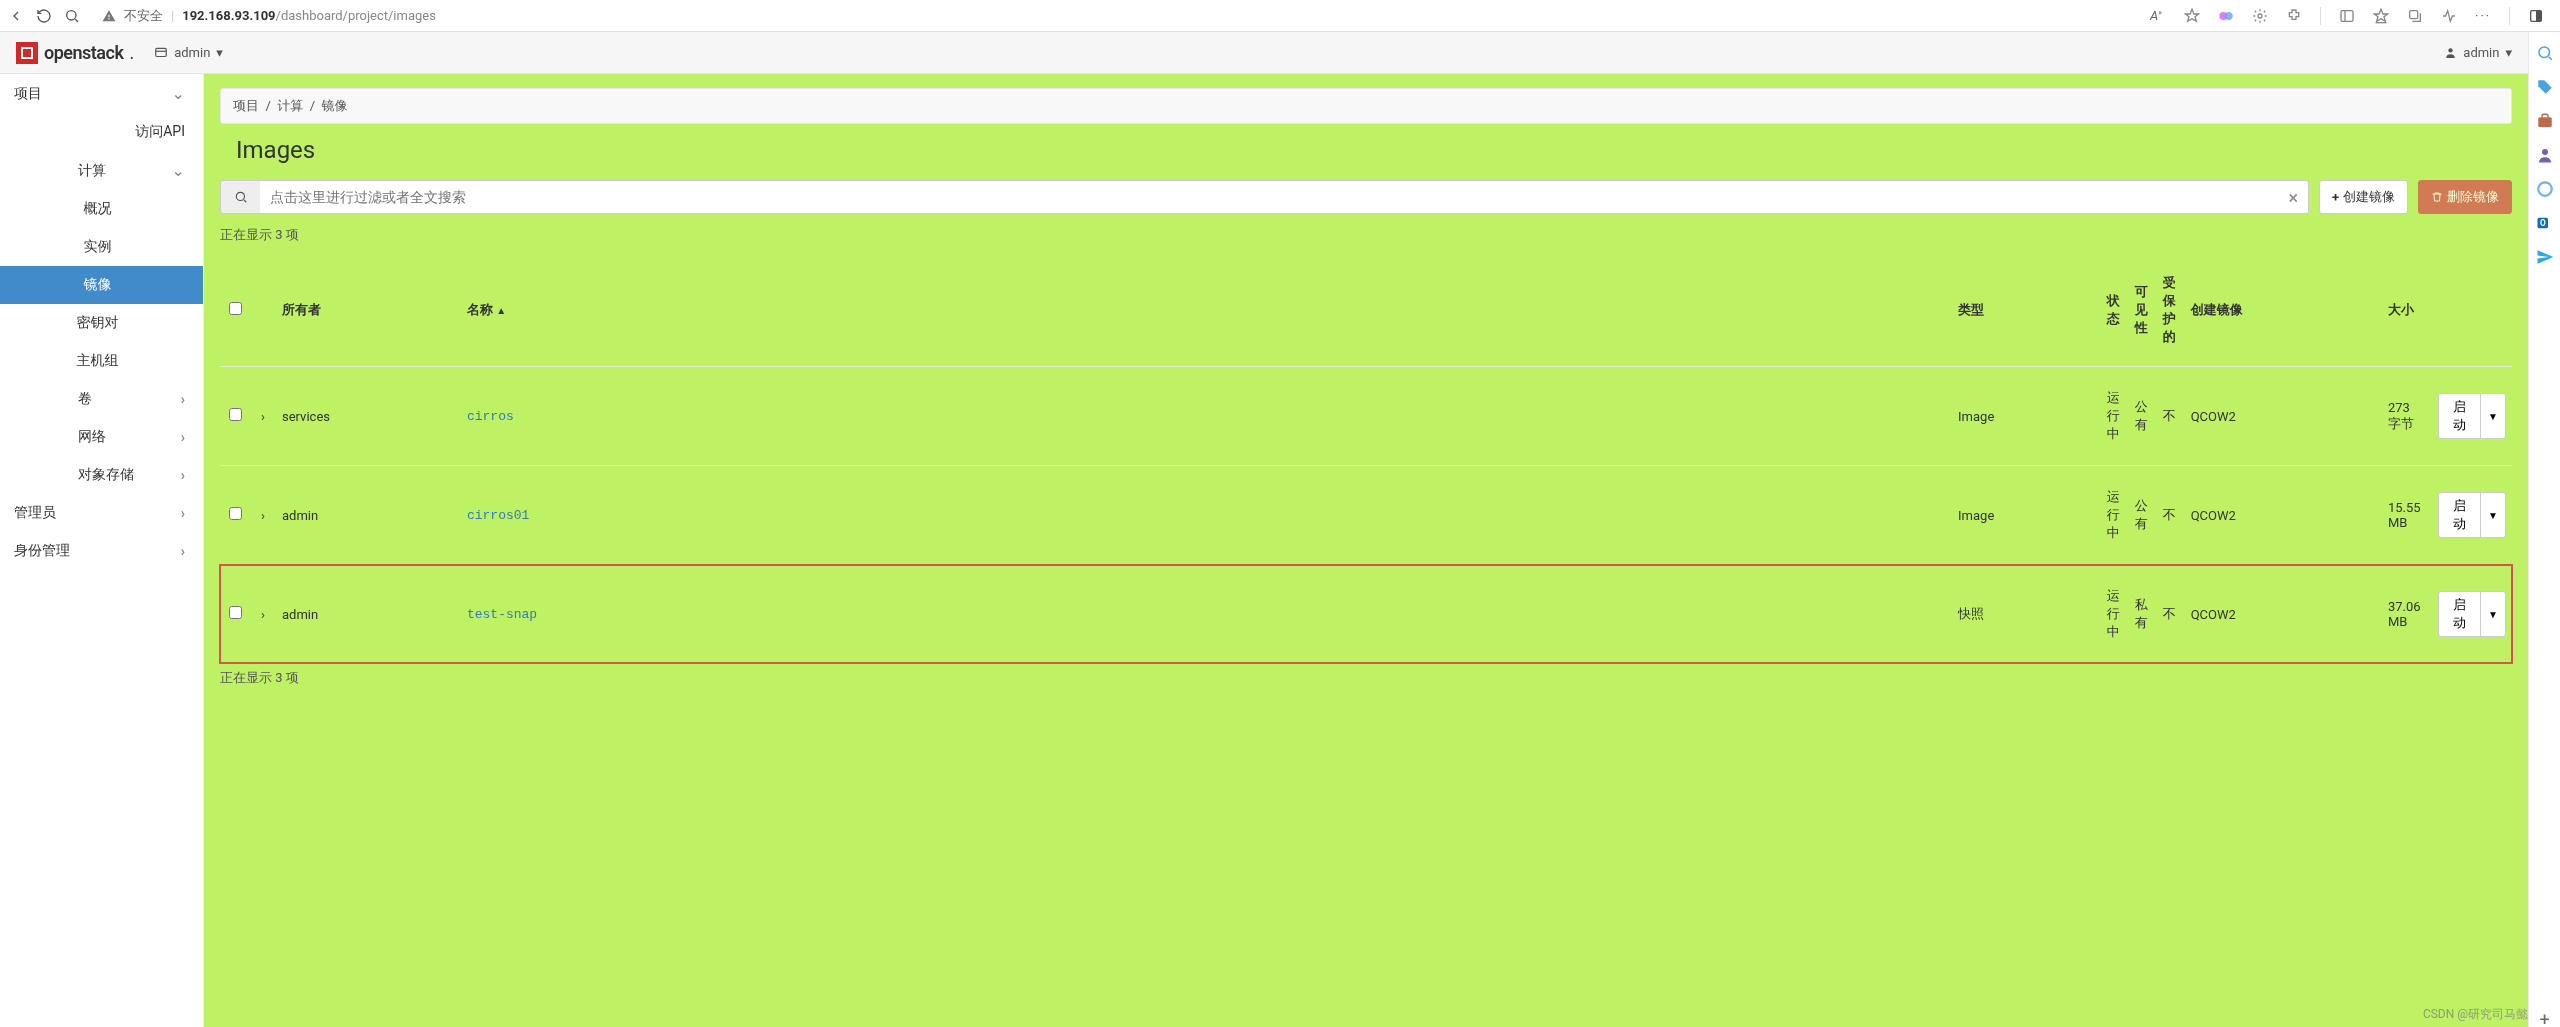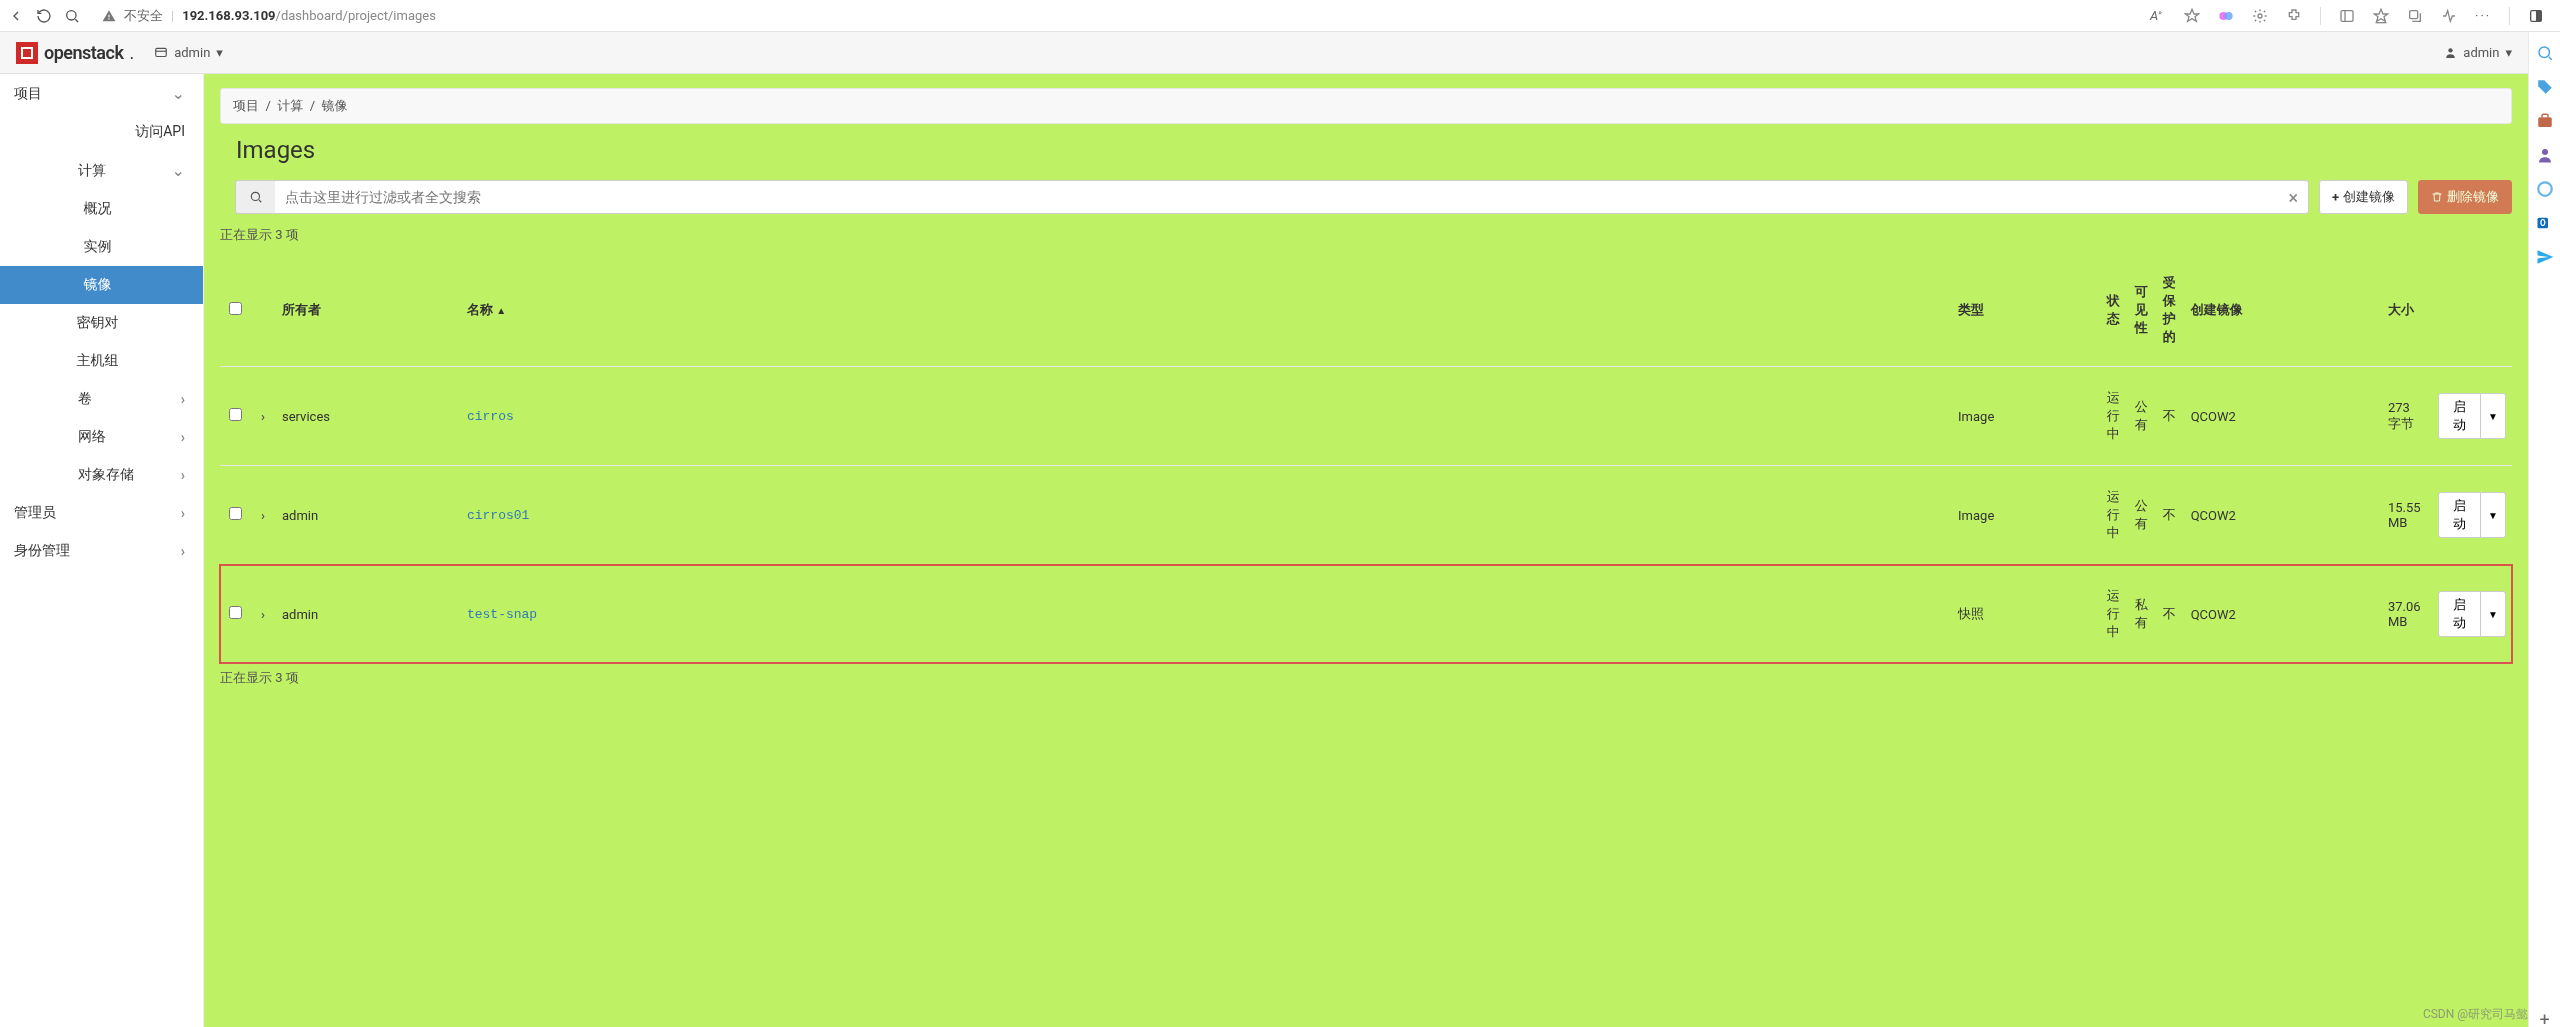--- a/index.html
+++ b/index.html
@@ -46,21 +46,21 @@
 .nav-item.level-0 .caret, .nav-item.level-1 .caret { font-size:16px; }
 .nav-item .chev { color:#888; font-size:14px; font-weight:bold; }
 
 
 .main { flex:1; padding: 14px 16px; background:#bef264; overflow:auto; }
 .crumbs { background:#f8f8f8; border:1px solid #e6e6e6; border-radius:3px; padding:8px 12px; font-size:13px; color:#555; margin-bottom:12px; }
 .crumbs a { color:#555; text-decoration:none; }
 h1 { font-size:24px; font-weight:400; margin: 6px 16px 16px; color:#333; }
 
 
-.action-row { display:flex; gap:10px; margin-bottom:12px;margin-left:15px; }
+.action-row { display:flex; gap:10px; margin-bottom:12px; }
 .searchbox { flex:1; display:flex; }
 .searchbox .sbtn { width:40px; border:1px solid #ccc; border-right:none; border-radius:3px 0 0 3px; background:#eee; display:flex; align-items:center; justify-content:center; cursor:pointer; color:#555; }
 .searchbox input { flex:1; border:1px solid #ccc; border-left:none; border-right:none; padding:7px 10px; font-size:14px; outline:none; color:#333; }
 .searchbox .clear { width:30px; border:1px solid #ccc; border-left:none; border-radius:0 3px 3px 0; background:#fff; display:flex; align-items:center; justify-content:center; cursor:pointer; color:#888; font-size:18px; }
 .btn { border:1px solid #ccc; border-radius:3px; background:#fff; padding:7px 12px; font-size:13px; cursor:pointer; display:flex; align-items:center; gap:4px; color:#333; }
 .btn.danger { background:#d9534f; border-color:#d9534f; color:#fff; opacity:0.75; }
 
 .count-text { font-size:13px; color:#555; margin: 6px 0 10px; }
 
 

